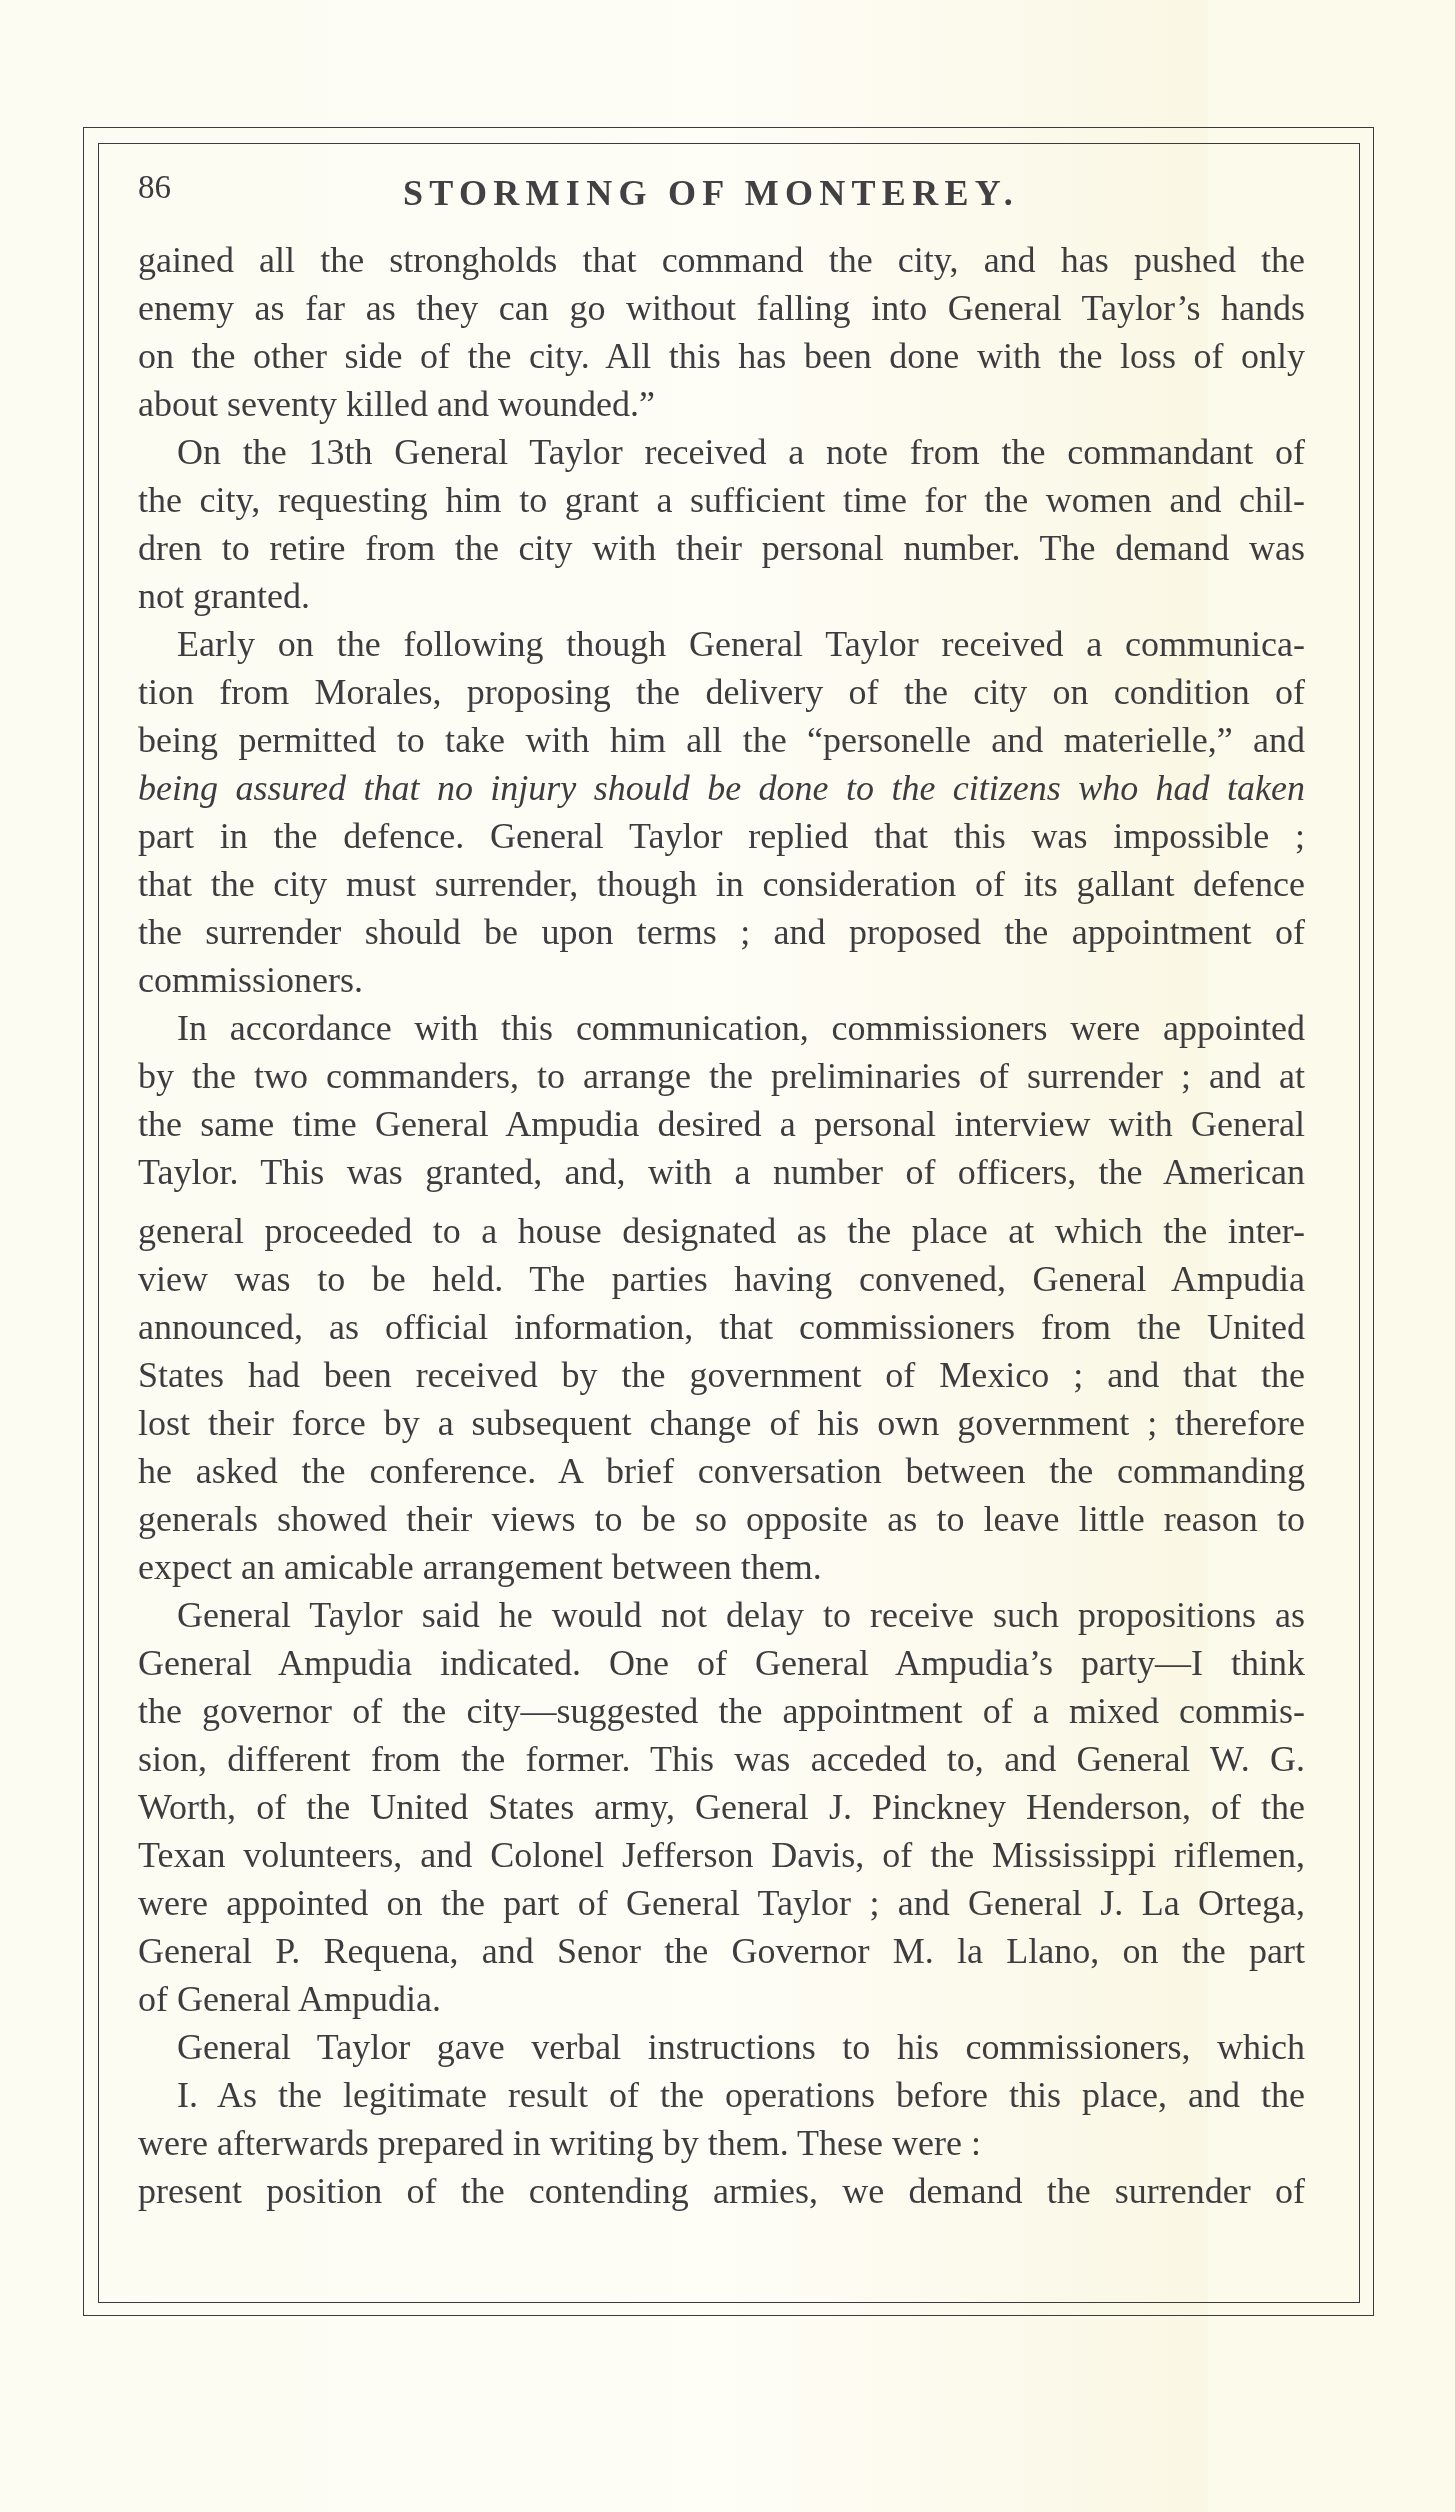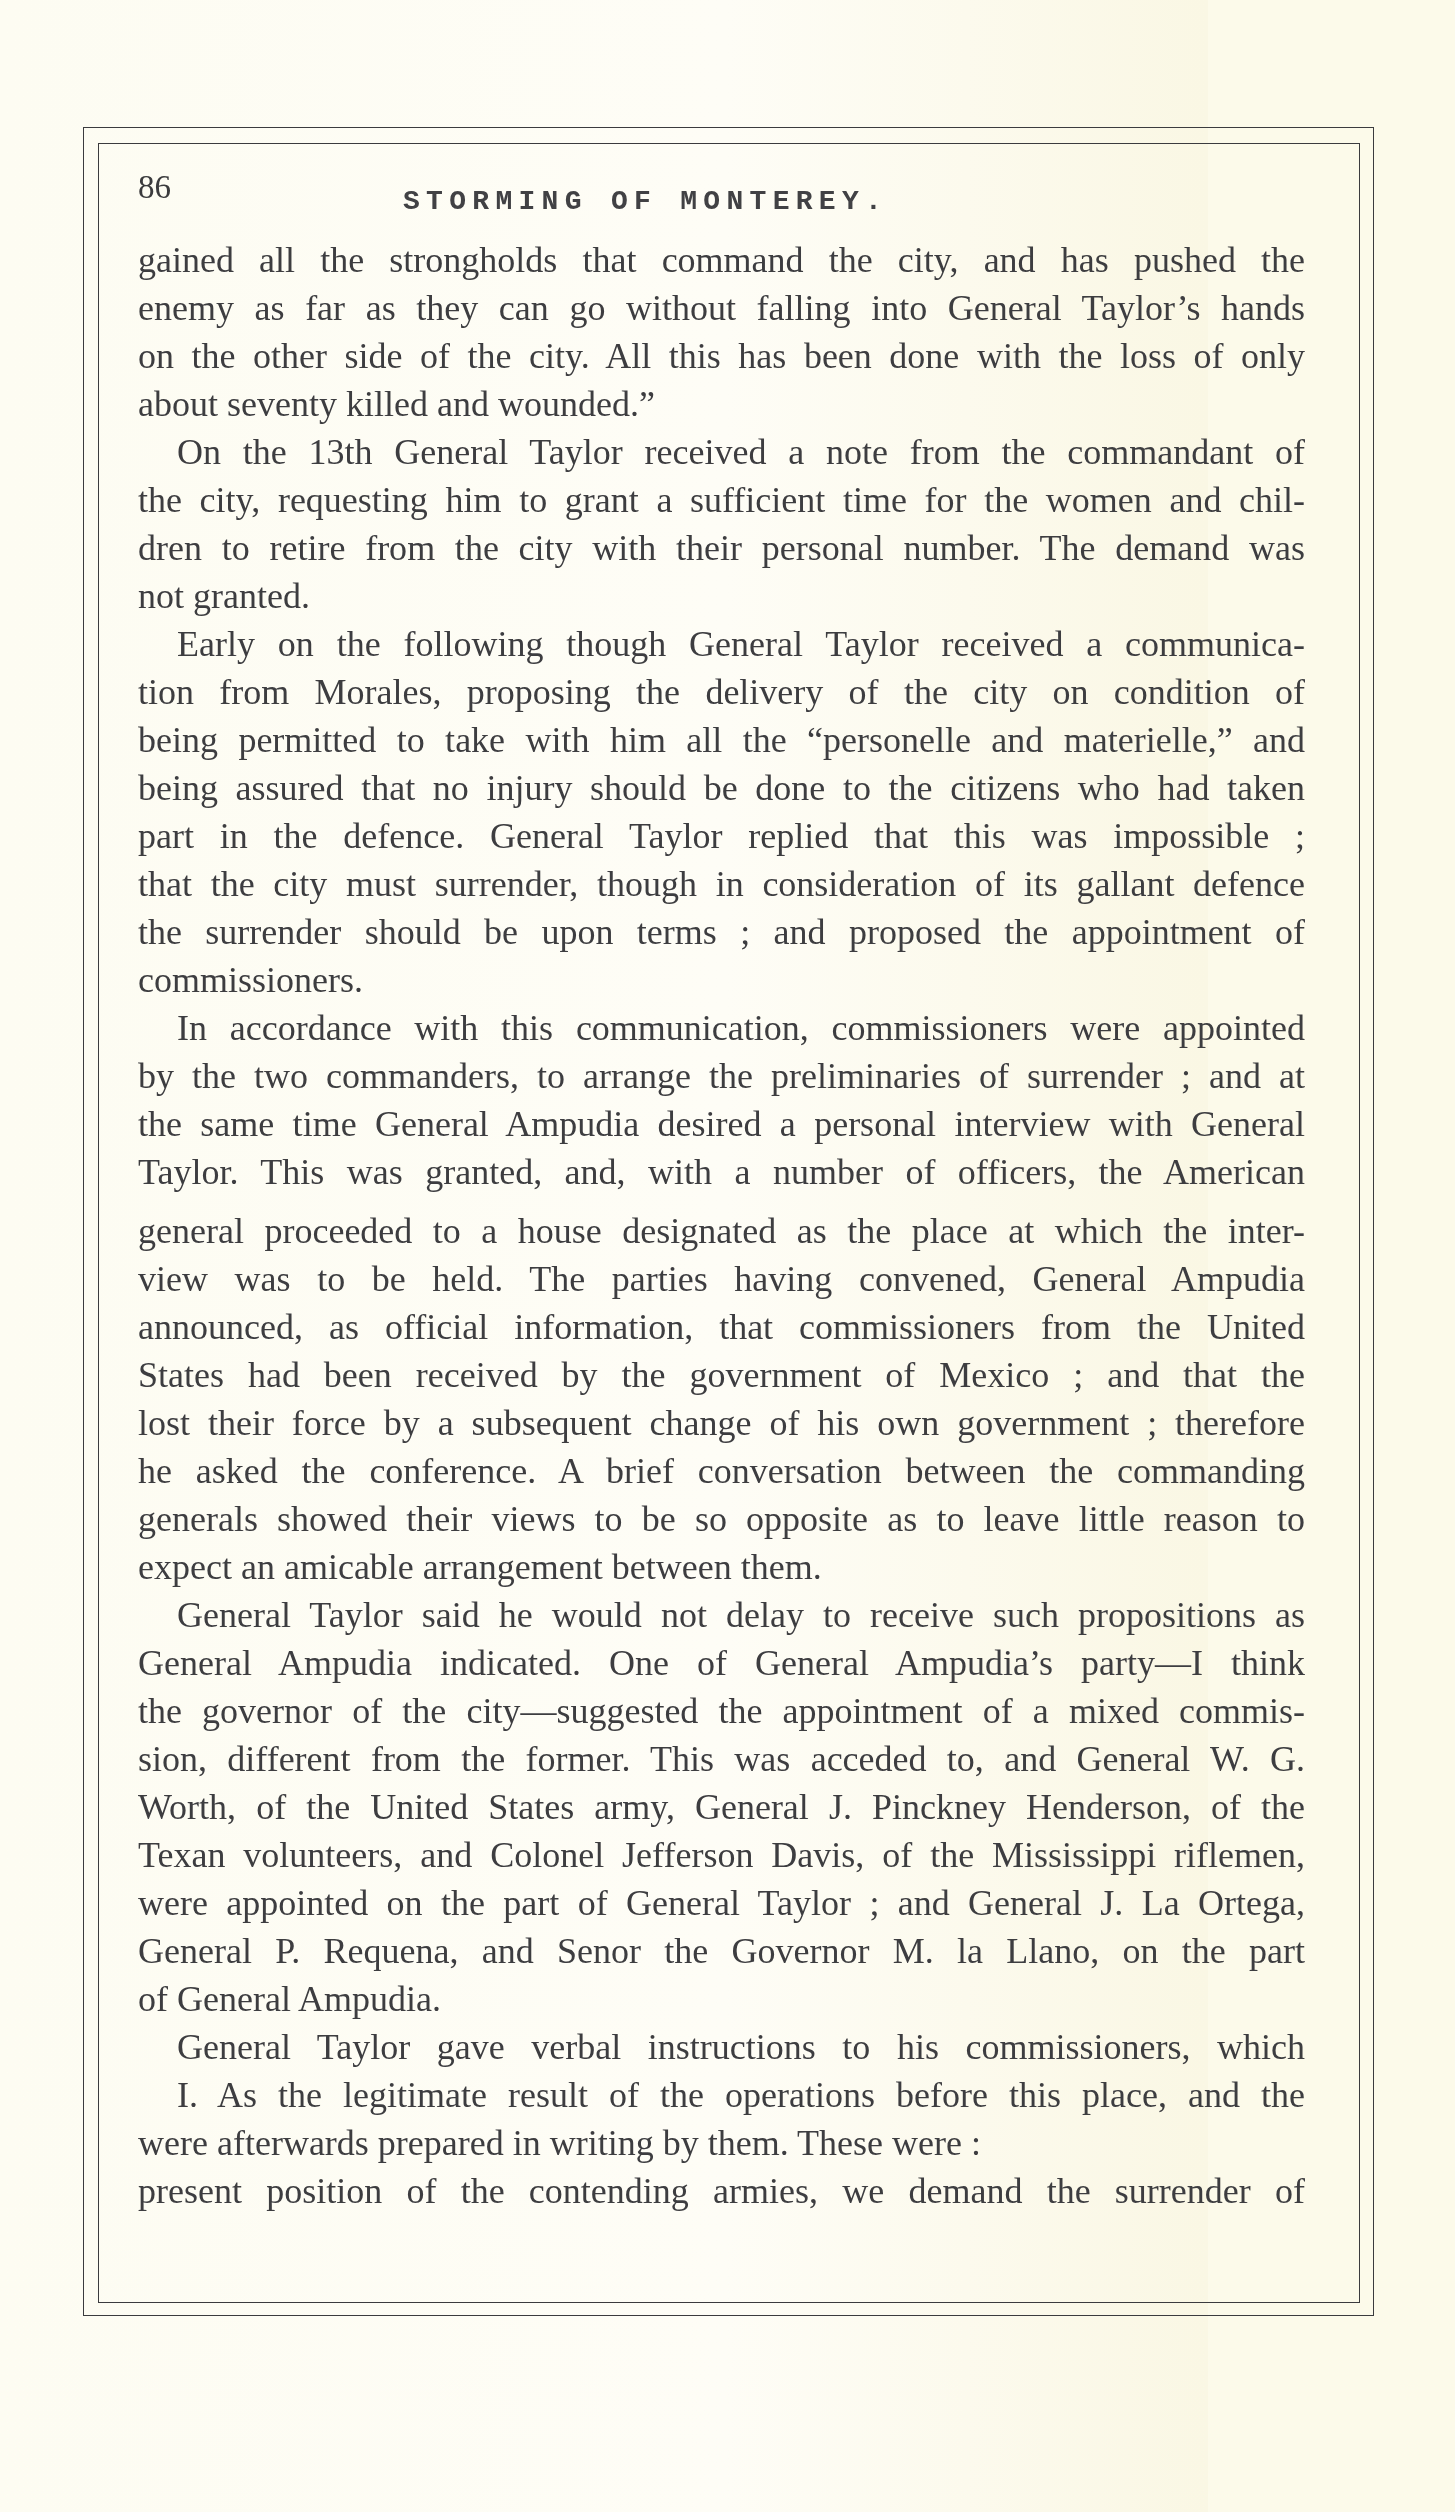--- a/index.html
+++ b/index.html
@@ -50,28 +50,27 @@
       position: absolute;
       left: 0;
       top: 0;
       font-size: 33px;
       line-height: 42px;
       color: #3b3b3d;
     }
     .running-title {
       position: absolute;
       left: 265px;
-      top: 16px;
-      font-size: 28px;
+      top: 8px;
+      font-size: 36px;
       line-height: 39px;
       letter-spacing: 6.3px;
       font-weight: bold;
       color: #414144;
       white-space: nowrap;
-      font-family: Liberation Mono, monospace;
     }
     .body-text {
       position: absolute;
       left: 138px;
       top: 236px;
       width: 1167px;
     }
     .line {
       height: 48px;
       font-size: 36px;
@@ -106,21 +105,21 @@
       <div class="line" style="white-space: normal; overflow: hidden;">enemy as far as they can go without falling into General Taylor’s hands</div>
       <div class="line" style="white-space: normal; overflow: hidden;">on the other side of the city.  All this has been done with the loss of only</div>
       <div class="line last" style="white-space: normal; overflow: hidden;">about seventy killed and wounded.”</div>
       <div class="line indent" style="white-space: normal; overflow: hidden;">On the 13th General Taylor received a note from the commandant of</div>
       <div class="line" style="white-space: normal; overflow: hidden;">the city, requesting him to grant a sufficient time for the women and chil-</div>
       <div class="line" style="white-space: normal; overflow: hidden;">dren to retire from the city with their personal number.  The demand was</div>
       <div class="line last" style="white-space: normal; overflow: hidden;">not granted.</div>
       <div class="line indent" style="white-space: normal; overflow: hidden;">Early on the following though General Taylor received a communica-</div>
       <div class="line" style="white-space: normal; overflow: hidden;">tion from Morales, proposing the delivery of the city on condition of</div>
       <div class="line" style="white-space: normal; overflow: hidden;">being permitted to take with him all the “personelle and materielle,” and</div>
-      <div class="line" style="white-space: normal; overflow: hidden;">being assured that no injury should be done to the citizens who had taken</div>
+      <div class="line" style="white-space: normal; overflow: hidden; font-style: italic;">being assured that no injury should be done to the citizens who had taken</div>
       <div class="line" style="white-space: normal; overflow: hidden;">part in the defence.  General Taylor replied that this was impossible ;</div>
       <div class="line" style="white-space: normal; overflow: hidden;">that the city must surrender, though in consideration of its gallant defence</div>
       <div class="line" style="white-space: normal; overflow: hidden;">the surrender should be upon terms ; and proposed the appointment of</div>
       <div class="line last" style="white-space: normal; overflow: hidden;">commissioners.</div>
       <div class="line indent" style="white-space: normal; overflow: hidden;">In accordance with this communication, commissioners were appointed</div>
       <div class="line" style="white-space: normal; overflow: hidden;">by the two commanders, to arrange the preliminaries of surrender ; and at</div>
       <div class="line" style="white-space: normal; overflow: hidden;">the same time General Ampudia desired a personal interview with General</div>
       <div class="line" style="white-space: normal; overflow: hidden;">Taylor.  This was granted, and, with a number of officers, the American</div>
       <div class="line" style="white-space: normal; overflow: hidden; margin-top: 11px;">general proceeded to a house designated as the place at which the inter-</div>
       <div class="line" style="white-space: normal; overflow: hidden;">view was to be held.  The parties having convened, General Ampudia</div>

